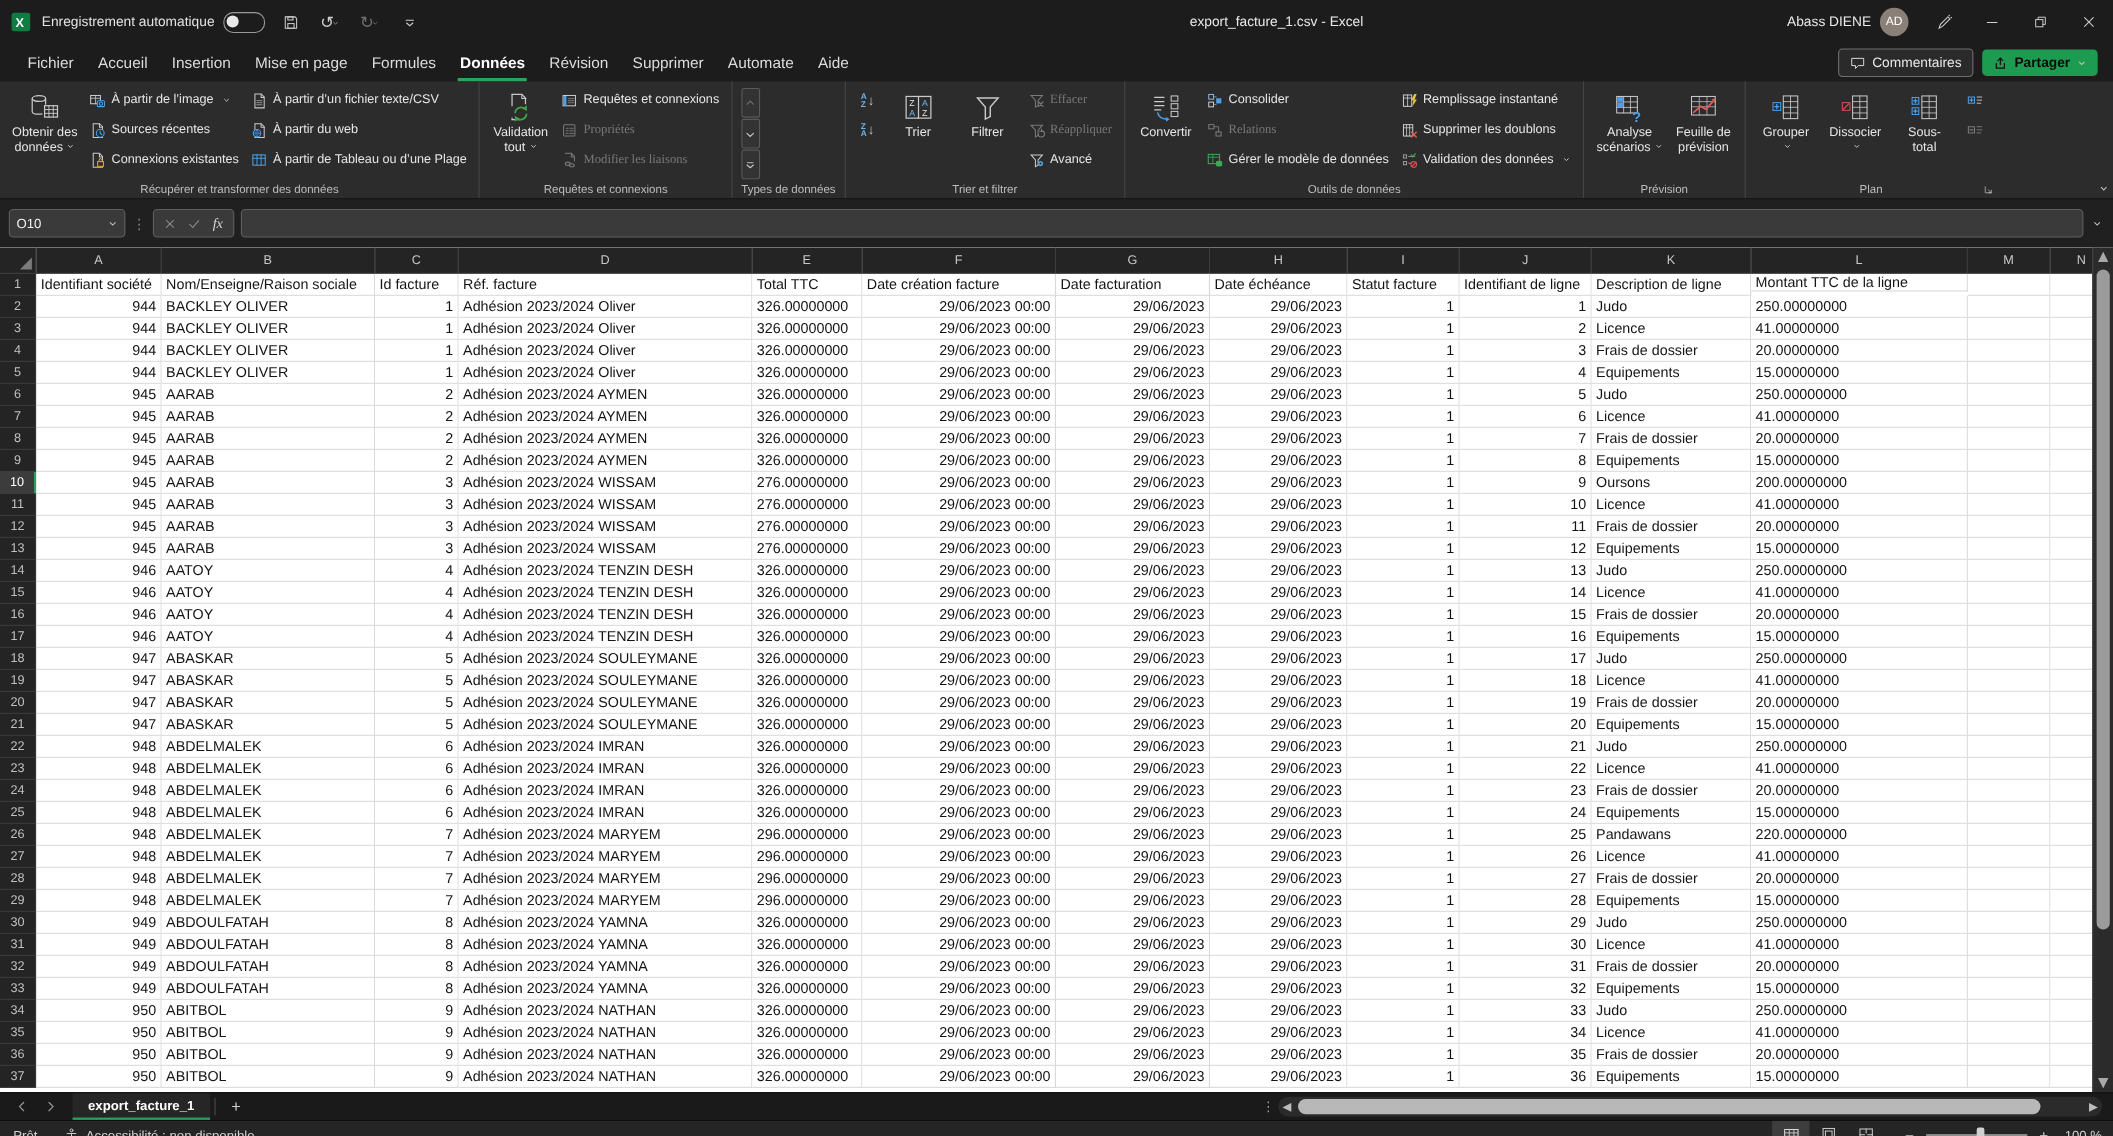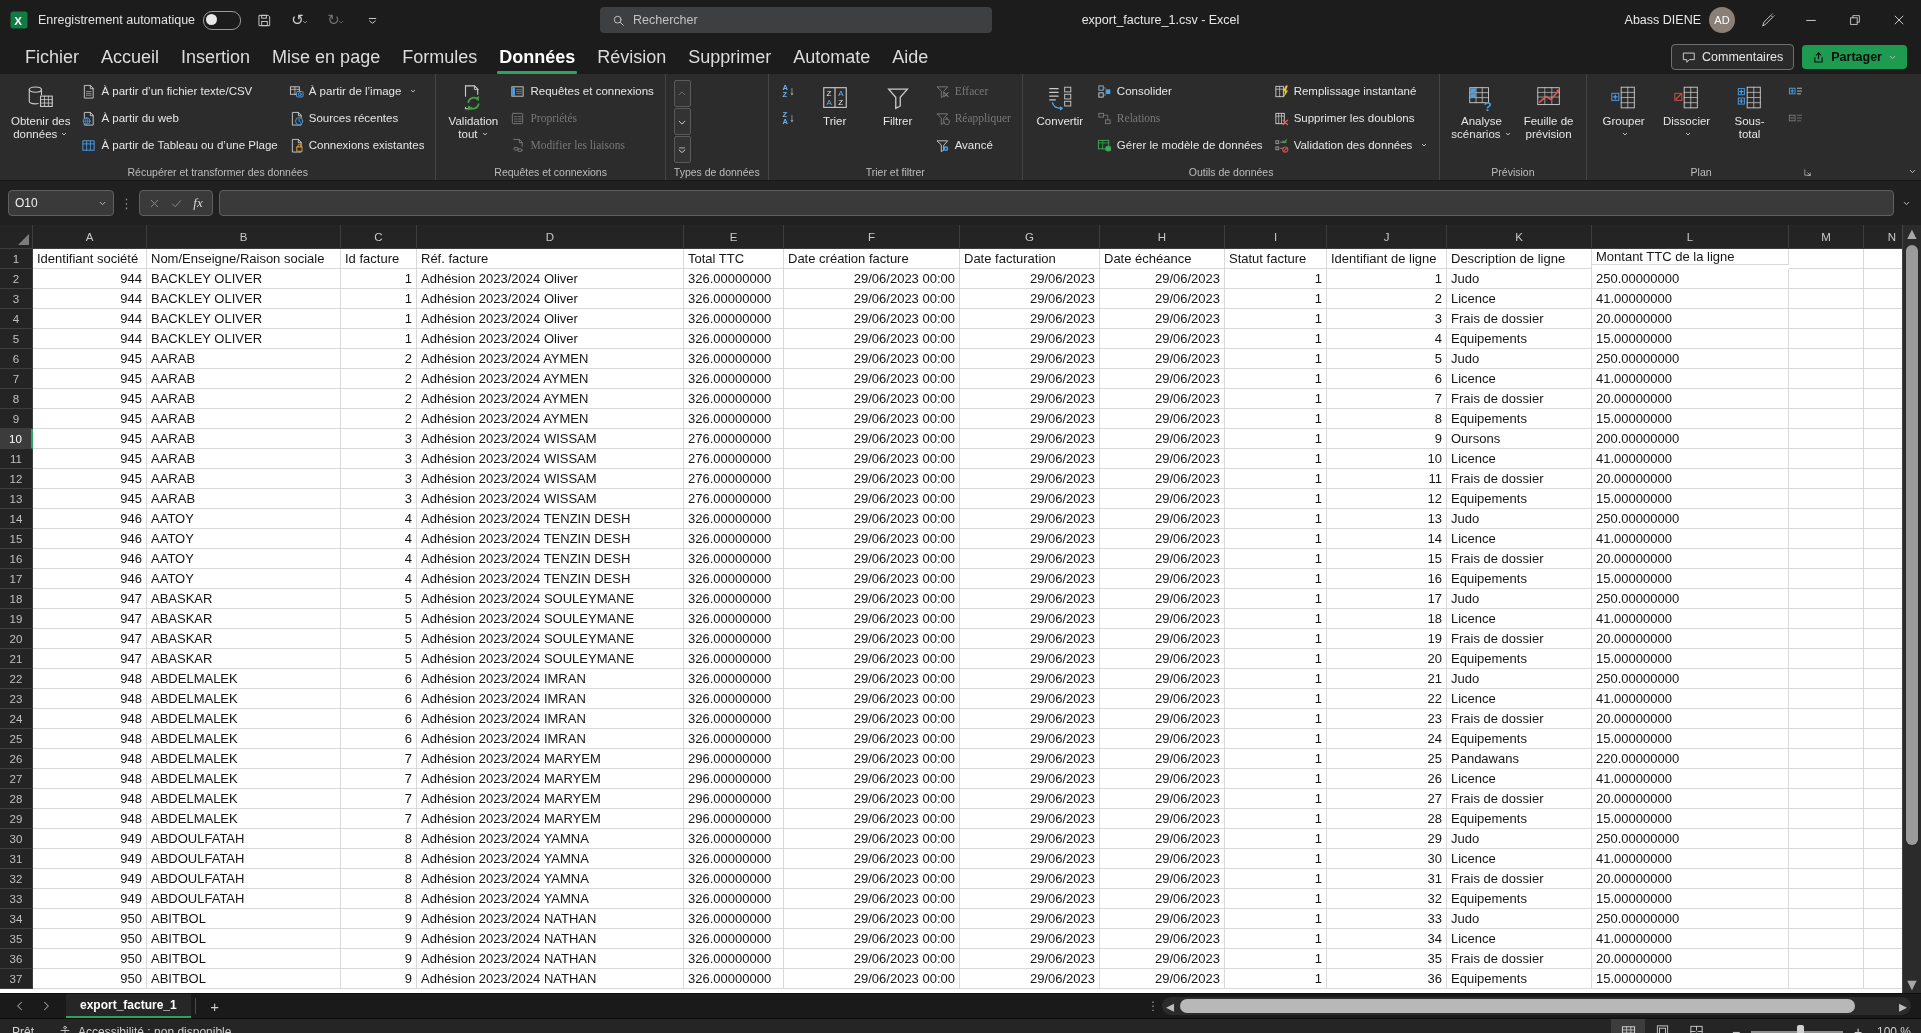--- a/index.html
+++ b/index.html
@@ -23,21 +23,21 @@
   .tb-title{position:absolute;left:0;right:0;top:0;height:40px;display:flex;align-items:center;justify-content:center;
     pointer-events:none;font-size:12.5px;color:#e8e8e8;}
   .tb-title span{margin-left:400px;}
   .tb-right{margin-left:auto;display:flex;align-items:center;height:40px;}
   .user{display:flex;align-items:center;gap:8px;font-size:12.5px;color:#e8e8e8;padding:0 10px;}
   .avatar{width:26px;height:26px;border-radius:50%;background:#8a8078;color:#fff;font-size:11px;display:flex;align-items:center;justify-content:center;}
   .winbtn{width:44px;height:40px;display:flex;align-items:center;justify-content:center;color:#cfcfcf;}
 
   
   .tabrow{height:34px;background:#1c1c1c;display:flex;align-items:center;padding-left:14px;position:relative;}
-  .rtab{padding:0 11px;font-size:18px;color:#dcdcdc;height:34px;display:flex;align-items:center;position:relative;}
+  .rtab{padding:0 11px;font-size:14px;color:#dcdcdc;height:34px;display:flex;align-items:center;position:relative;}
   .rtab.active{color:#fff;font-weight:bold;}
   .rtab.active::after{content:"";position:absolute;left:9px;right:9px;bottom:0;height:3px;background:#2ea35f;border-radius:1px;}
   .tabrow-right{margin-left:auto;display:flex;align-items:center;gap:8px;padding-right:14px;}
   .comments-btn{display:flex;align-items:center;gap:6px;border:1px solid #6f6f6f;border-radius:4px;background:#2a2a2a;
     height:24px;padding:0 10px;font-size:12.5px;color:#e8e8e8;}
   .share-btn{display:flex;align-items:center;gap:6px;border-radius:4px;background:#1d9b50;height:24px;padding:0 10px;
     font-size:12.5px;color:#0c0c0c;font-weight:bold;}
 
   
   .ribbon{height:106px;background:#2c2c2c;display:flex;align-items:stretch;position:relative;border-bottom:1px solid #171717;}
@@ -155,29 +155,20 @@
       <span class="qat-btn qat-undo dim">↻<span class="chev-mini" id="i-chev2"><svg viewBox="0 0 12 12" width="8">
               <path d="M3 4.5l3 3 3-3" stroke="#6f6f6f" fill="none" stroke-width="1.2"></path>
             </svg></span></span>
       <span class="qat-btn" id="i-qat">
           <svg viewBox="0 0 16 16" width="13" height="13" fill="none" stroke-linecap="round">
             <path d="M4 5.5h8" stroke="#cfcfcf" stroke-width="1.2"></path>
             <path d="M4.5 8.5l3.5 3 3.5-3" stroke="#cfcfcf" stroke-width="1.2"></path>
           </svg>
         </span>
     </div>
-    <div class="search-pill">
-      <span class="icon" id="i-search">
-          <svg viewBox="0 0 16 16" width="13" height="13" fill="none" stroke-linecap="round">
-            <circle cx="7" cy="7" r="4.2" stroke="#c2c2c2" stroke-width="1.2"></circle>
-            <path d="M10.2 10.2L14 14" stroke="#c2c2c2" stroke-width="1.2"></path>
-          </svg>
-        </span>
-      <span>Rechercher</span>
-    </div>
     <div class="tb-right">
       <div class="user">
         <span>Abass DIENE</span>
         <span class="avatar">AD</span>
       </div>
       <span class="winbtn" id="i-pen">
           <svg viewBox="0 0 16 16" width="15" height="15" fill="none" stroke-linecap="round">
             <path d="M3 13.5l1.3-3.8L11.5 2.5l2 2-7.2 7.2z" stroke="#cfcfcf"></path>
             <path d="M12.5 1.5l.6-.6M14.5 3.5l.6-.6" stroke="#cfcfcf"></path>
           </svg>
@@ -257,20 +248,58 @@
             </div>
             <div class="blabel">Obtenir des</div>
             <div class="blabel">données<svg viewBox="0 0 12 12" width="8" height="8" style="margin-left:3px">
                 <path d="M3 4.5l3 3 3-3" stroke="#cfcfcf" fill="none" stroke-width="1.3"></path>
               </svg></div>
           </div>
           <div class="smallcol">
             <div class="smallbtn">
               <span class="icon">
                 <svg viewBox="0 0 16 16" width="15" height="15" fill="none" stroke-linecap="round">
+                  <rect x="1.5" y="3" width="9.5" height="8" stroke="#c9c9c9"></rect>
+                  <path d="M1.5 5.7h9.5M6.3 3v8" stroke="#c9c9c9" stroke-width=".8"></path>
+                  <rect x="8" y="8" width="7" height="5.8" rx="1" stroke="#4ba0e8" fill="#2c2c2c"></rect>
+                  <circle cx="11.5" cy="10.9" r="1.6" stroke="#4ba0e8"></circle>
+                </svg>
+              </span>
+              <span>À partir de l’image</span>
+              <svg viewBox="0 0 12 12" width="8" height="8" style="margin-left:3px">
+                <path d="M3 4.5l3 3 3-3" stroke="#cfcfcf" fill="none" stroke-width="1.3"></path>
+              </svg>
+            </div>
+            <div class="smallbtn">
+              <span class="icon">
+                <svg viewBox="0 0 16 16" width="15" height="15" fill="none" stroke-linecap="round">
+                  <path d="M4 1.5h6l3 3V15H4z" stroke="#c9c9c9"></path>
+                  <path d="M10 1.5v3.5h3" stroke="#c9c9c9"></path>
+                  <circle cx="10.8" cy="10.8" r="3.8" stroke="#4ba0e8" fill="#2c2c2c"></circle>
+                  <path d="M10.8 8.6v2.4l1.7 1" stroke="#4ba0e8"></path>
+                </svg>
+              </span>
+              <span>Sources récentes</span>
+            </div>
+            <div class="smallbtn">
+              <span class="icon">
+                <svg viewBox="0 0 16 16" width="15" height="15" fill="none" stroke-linecap="round">
+                  <path d="M4 1.5h6l3 3V15H4z" stroke="#c9c9c9"></path>
+                  <path d="M10 1.5v3.5h3" stroke="#c9c9c9"></path>
+                  <rect x="8.3" y="9.5" width="5.6" height="4.6" stroke="#e0a33d" fill="#2c2c2c"></rect>
+                  <path d="M9.7 9.5V8.2a1.5 1.5 0 0 1 3 0v1.3" stroke="#e0a33d"></path>
+                </svg>
+              </span>
+              <span>Connexions existantes</span>
+            </div>
+          </div>
+          <div class="smallcol">
+            <div class="smallbtn">
+              <span class="icon">
+                <svg viewBox="0 0 16 16" width="15" height="15" fill="none" stroke-linecap="round">
                   <path d="M4 1.5h6l3 3V15H4z" stroke="#c9c9c9"></path>
                   <path d="M10 1.5v3.5h3" stroke="#c9c9c9"></path>
                   <path d="M5.8 8h5M5.8 10h5M5.8 12h5" stroke="#9a9a9a" stroke-width=".9"></path>
                 </svg>
               </span>
               <span>À partir d’un fichier texte/CSV</span>
             </div>
             <div class="smallbtn">
               <span class="icon">
                 <svg viewBox="0 0 16 16" width="15" height="15" fill="none" stroke-linecap="round">
@@ -283,58 +312,20 @@
               <span>À partir du web</span>
             </div>
             <div class="smallbtn">
               <span class="icon">
                 <svg viewBox="0 0 16 16" width="15" height="15" fill="none" stroke-linecap="round">
                   <rect x="2" y="3" width="12" height="10" stroke="#4ba0e8"></rect>
                   <path d="M2 6.3h12M6 3v10M10 3v10" stroke="#4ba0e8" stroke-width=".9"></path>
                 </svg>
               </span>
               <span>À partir de Tableau ou d’une Plage</span>
-            </div>
-          </div>
-          <div class="smallcol">
-            <div class="smallbtn">
-              <span class="icon">
-                <svg viewBox="0 0 16 16" width="15" height="15" fill="none" stroke-linecap="round">
-                  <rect x="1.5" y="3" width="9.5" height="8" stroke="#c9c9c9"></rect>
-                  <path d="M1.5 5.7h9.5M6.3 3v8" stroke="#c9c9c9" stroke-width=".8"></path>
-                  <rect x="8" y="8" width="7" height="5.8" rx="1" stroke="#4ba0e8" fill="#2c2c2c"></rect>
-                  <circle cx="11.5" cy="10.9" r="1.6" stroke="#4ba0e8"></circle>
-                </svg>
-              </span>
-              <span>À partir de l’image</span>
-              <svg viewBox="0 0 12 12" width="8" height="8" style="margin-left:3px">
-                <path d="M3 4.5l3 3 3-3" stroke="#cfcfcf" fill="none" stroke-width="1.3"></path>
-              </svg>
-            </div>
-            <div class="smallbtn">
-              <span class="icon">
-                <svg viewBox="0 0 16 16" width="15" height="15" fill="none" stroke-linecap="round">
-                  <path d="M4 1.5h6l3 3V15H4z" stroke="#c9c9c9"></path>
-                  <path d="M10 1.5v3.5h3" stroke="#c9c9c9"></path>
-                  <circle cx="10.8" cy="10.8" r="3.8" stroke="#4ba0e8" fill="#2c2c2c"></circle>
-                  <path d="M10.8 8.6v2.4l1.7 1" stroke="#4ba0e8"></path>
-                </svg>
-              </span>
-              <span>Sources récentes</span>
-            </div>
-            <div class="smallbtn">
-              <span class="icon">
-                <svg viewBox="0 0 16 16" width="15" height="15" fill="none" stroke-linecap="round">
-                  <path d="M4 1.5h6l3 3V15H4z" stroke="#c9c9c9"></path>
-                  <path d="M10 1.5v3.5h3" stroke="#c9c9c9"></path>
-                  <rect x="8.3" y="9.5" width="5.6" height="4.6" stroke="#e0a33d" fill="#2c2c2c"></rect>
-                  <path d="M9.7 9.5V8.2a1.5 1.5 0 0 1 3 0v1.3" stroke="#e0a33d"></path>
-                </svg>
-              </span>
-              <span>Connexions existantes</span>
             </div>
           </div>
         </div>
         <div class="rgroup-name">Récupérer et transformer des données</div>
       </div>
       <div class="rgroup">
         <div class="rgroup-content">
           <div class="bigbtn">
             <div class="bicon">
               <span class="icon">

